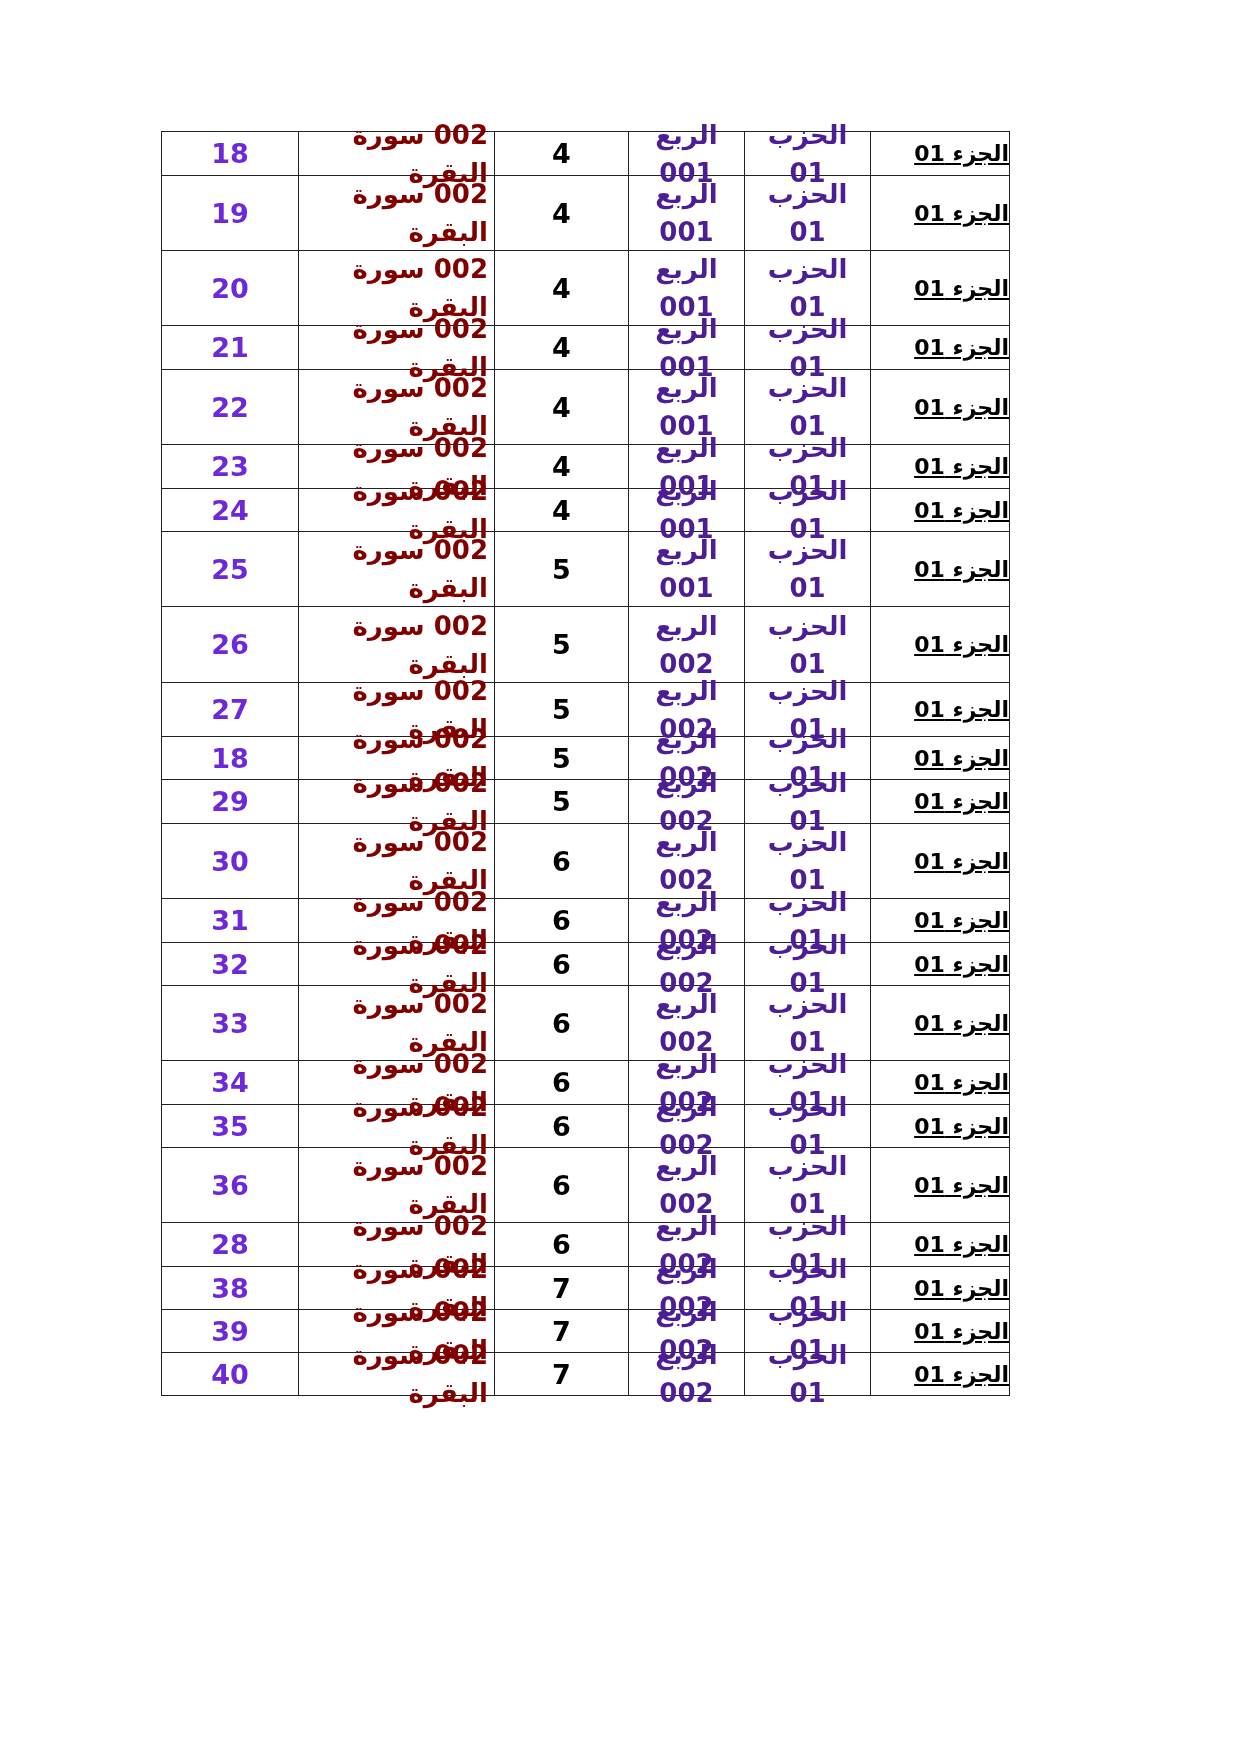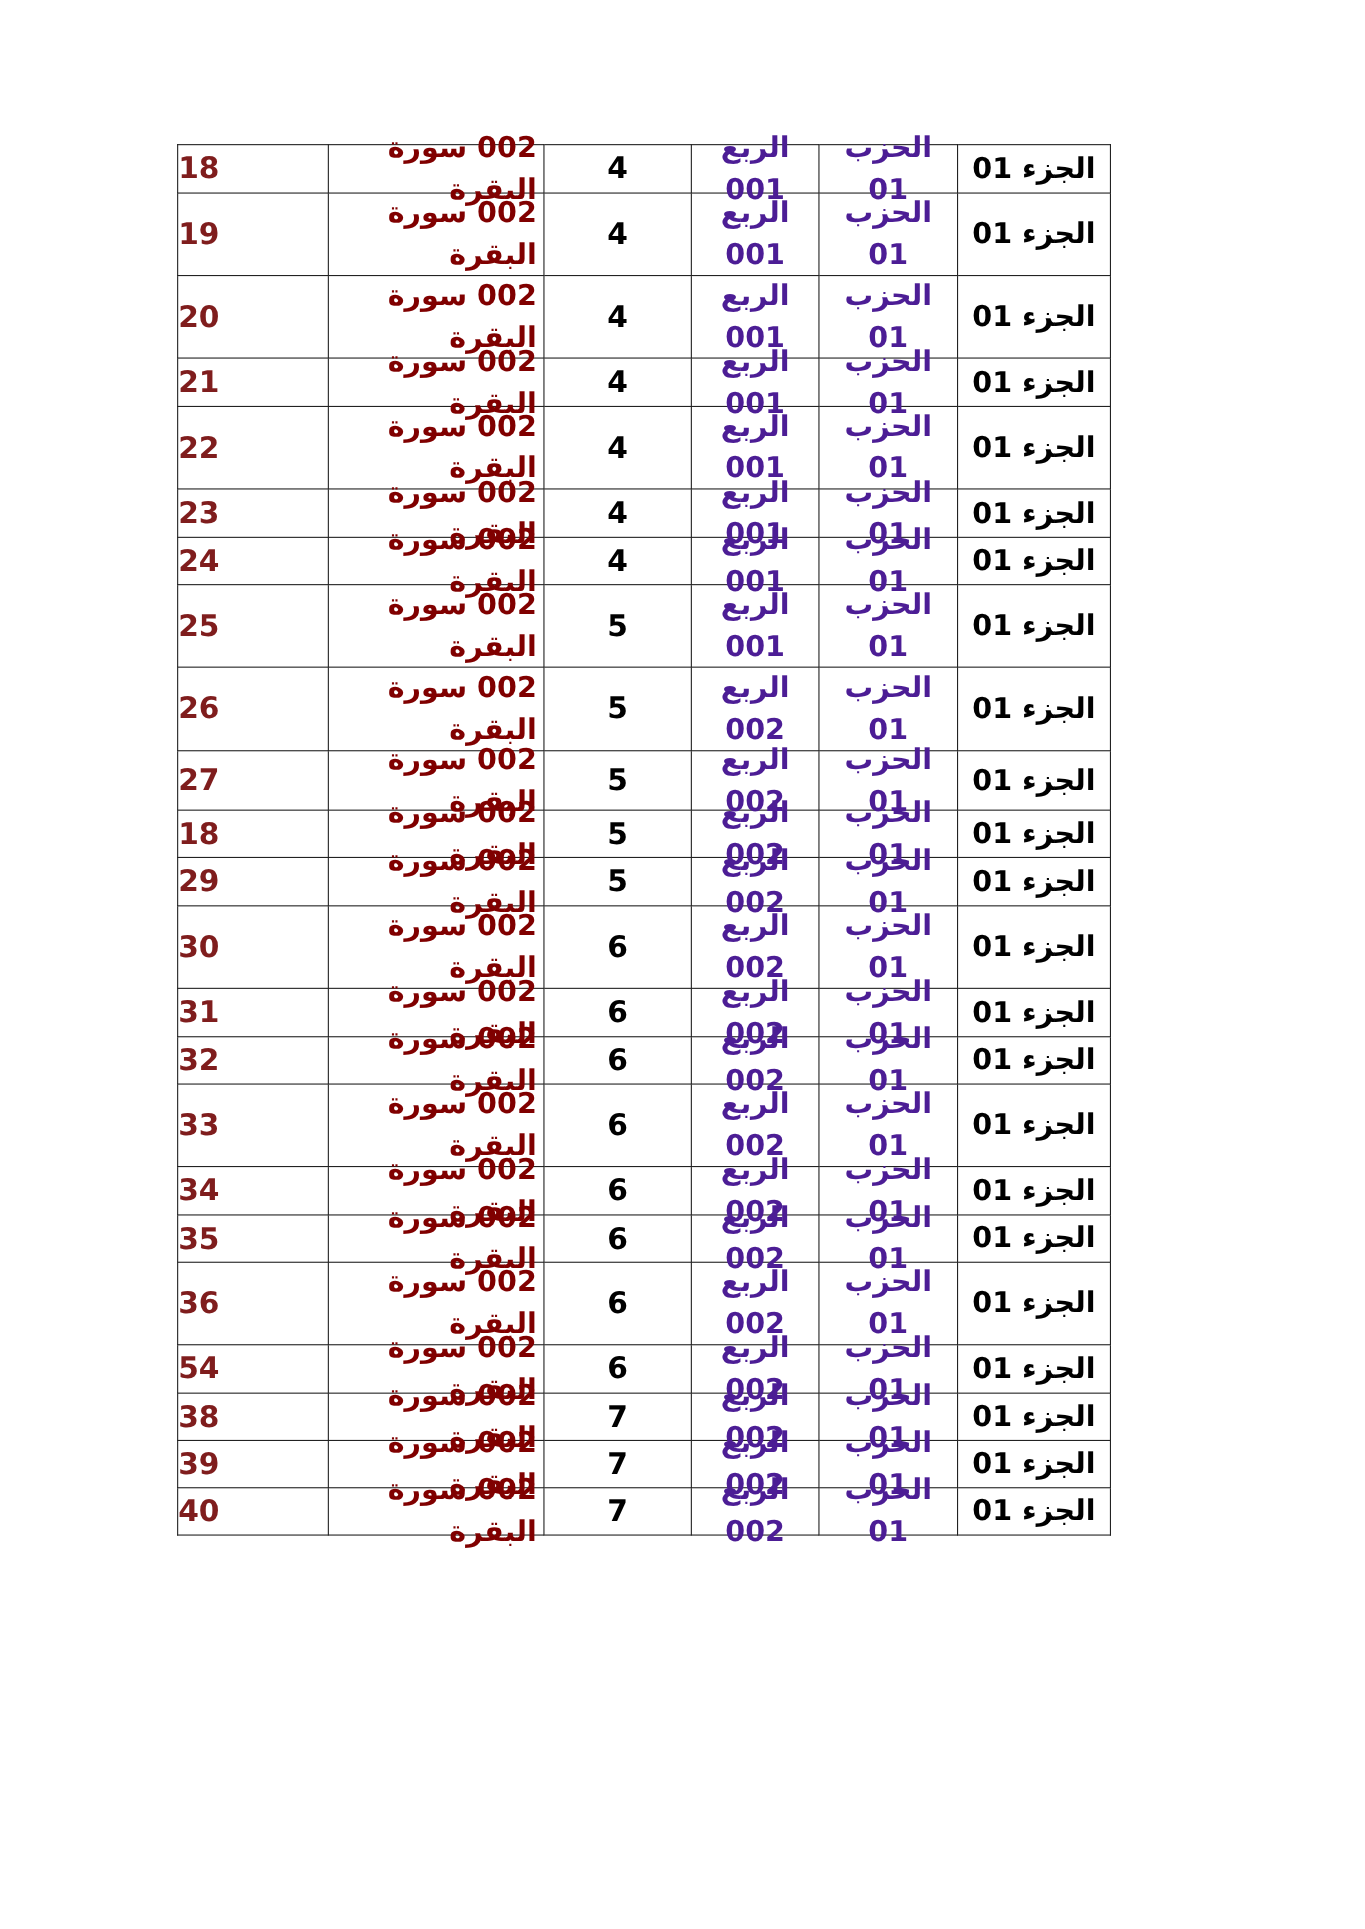--- a/index.html
+++ b/index.html
@@ -1,25 +1,25 @@
 <!DOCTYPE html>
 <html><head>
 <meta charset="utf-8">
 <style>
   html, body { margin:0; padding:0; background:#ffffff; }
   body { width:1241px; height:1754px; position:relative; overflow:hidden;
          font-family:"DejaVu Sans", sans-serif; font-weight:bold; }
   #tbl { position:absolute; left:161px; top:131px; border-collapse:collapse; table-layout:fixed; }
   #tbl td { border:1.5px solid #222; padding:0; overflow:visible; position:relative; vertical-align:middle; }
-  .c-num { width:136px; text-align:left; font-size:27px; color:#7f1d1d; }
+  .c-num { width:136px; text-align:center; font-size:27px; color:#6d28d9; }
   .c-sura { width:195px; }
   .c-page { width:133px; text-align:center; font-size:27px; color:#000; }
   .c-rub { width:115px; }
   .c-hizb { width:125px; }
-  .c-juz { width:138px; text-align:center; font-size:26px; color:#000; direction:rtl; }
+  .c-juz { width:138px; font-size:22px; color:#000; direction:rtl;text-decoration:underline; }
   .two { position:absolute; left:0; right:0; top:50%; transform:translateY(-50%);
          direction:rtl; font-size:26px; line-height:38px; white-space:nowrap; }
   .sura-txt { color:#800000; text-align:right; padding-right:6px; }
   .rub-txt, .hizb-txt { color:#4c1d95; text-align:center; }
   .line { display:block; }
 </style>
 </head>
 <body>
 
 <table id="tbl">
@@ -455,21 +455,21 @@
     </td>
     <td class="c-hizb">
       <div class="two hizb-txt">
         <span class="line">الحزب</span>
         <span class="line">01</span>
       </div>
     </td>
     <td class="c-juz"><span>الجزء 01</span></td>
   </tr>
       <tr style="height: 44px;">
-    <td class="c-num"><span>54</span></td>
+    <td class="c-num"><span>28</span></td>
     <td class="c-sura">
       <div class="two sura-txt">
         <span class="line">002 سورة</span>
         <span class="line">البقرة</span>
       </div>
     </td>
     <td class="c-page"><span>6</span></td>
     <td class="c-rub">
       <div class="two rub-txt">
         <span class="line">الربع</span>

